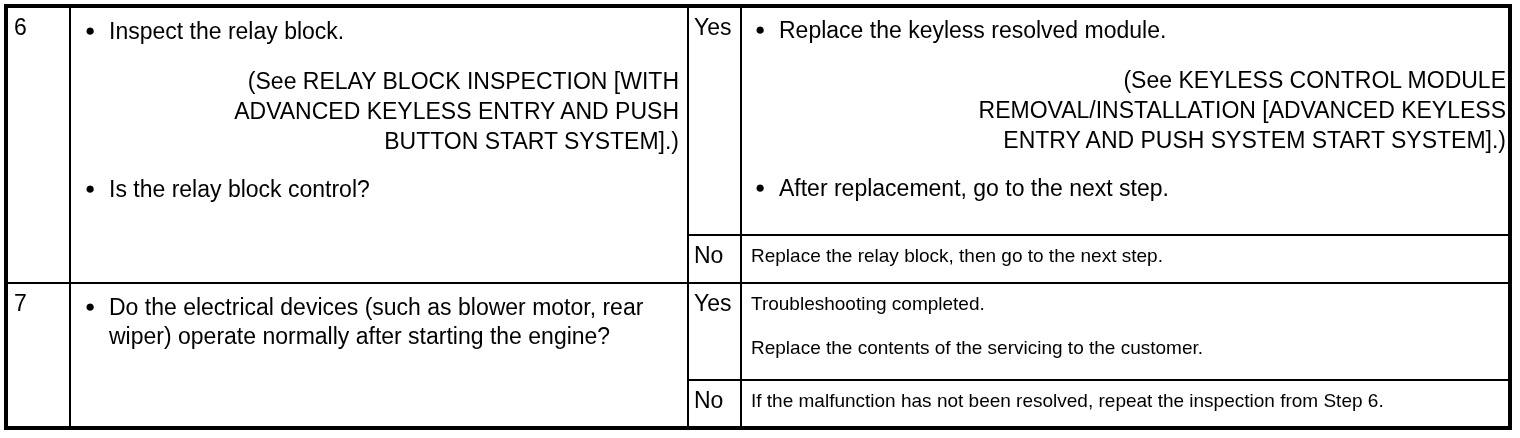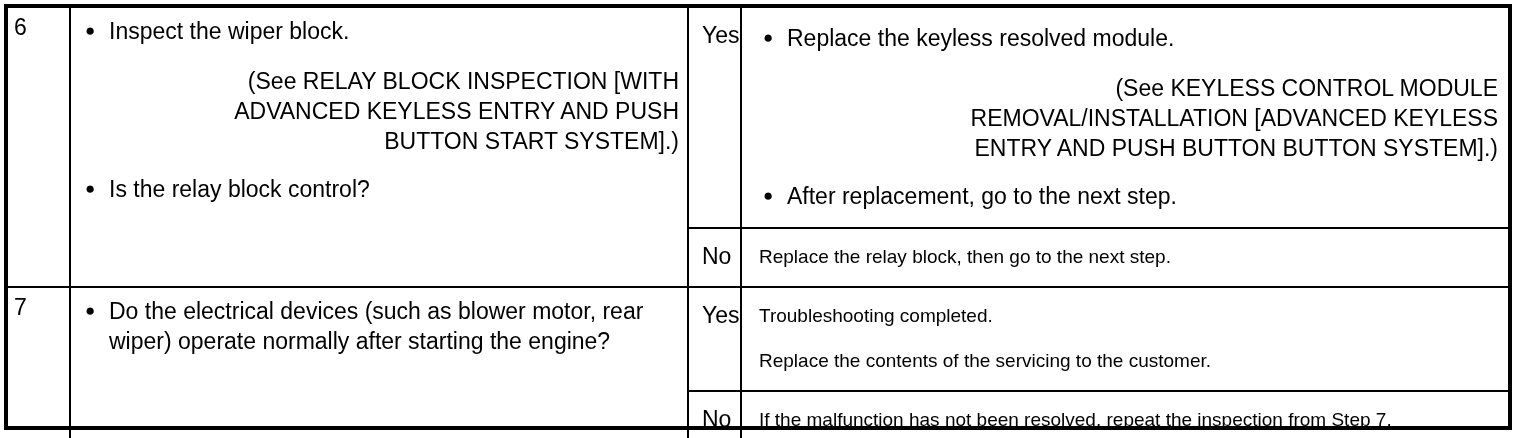--- a/index.html
+++ b/index.html
@@ -91,21 +91,21 @@
   
   table.inner {
     width: 100%;
     height: 100%;
     border-collapse: collapse;
     table-layout: fixed;
   }
   table.inner td {
     border: 0;
     vertical-align: top;
-    padding: 8px;
+    padding: 0;
   }
   table.inner > tbody > tr.splitrow > td {
     border-top: 2px solid #000;
     border-radius: 14px;
   }
   .yncol {
     width: 52px;
     border-right: 2px solid #000 !important;
   }
 
@@ -158,21 +158,21 @@
 
         <tr>
           <td class="col-step">
             <div class="stepnum">6</div>
           </td>
 
           <td class="col-action">
             <div class="cell-pad">
               <div class="bline">
                 <span class="bdot">●</span>
-                <span class="btxt">Inspect the wiper block.</span>
+                <span class="btxt">Inspect the relay block.</span>
               </div>
               <div class="gap-lg"></div>
               <div class="para nowrapfix">(See RELAY BLOCK INSPECTION [WITH
 ADVANCED KEYLESS ENTRY AND PUSH
 BUTTON START SYSTEM].)</div>
               <div class="gap-md"></div>
               <div class="bline">
                 <span class="bdot">●</span>
                 <span class="btxt">Is the relay block control?</span>
               </div>
@@ -192,21 +192,21 @@
                   </td>
                   <td>
                     <div class="rescell">
                       <div class="bline">
                         <span class="bdot">●</span>
                         <span class="btxt">Replace the keyless resolved module.</span>
                       </div>
                       <div class="gap-lg"></div>
                       <div class="para nowrapfix">(See KEYLESS CONTROL MODULE
 REMOVAL/INSTALLATION [ADVANCED KEYLESS
-ENTRY AND PUSH BUTTON BUTTON SYSTEM].)</div>
+ENTRY AND PUSH SYSTEM START SYSTEM].)</div>
                       <div class="gap-md"></div>
                       <div class="bline">
                         <span class="bdot">●</span>
                         <span class="btxt">After replacement, go to the next step.</span>
                       </div>
                     </div>
                   </td>
                 </tr>
                 <tr class="splitrow">
                   <td class="yncol">
@@ -255,21 +255,21 @@
                       <div class="plain">Replace the contents of the servicing to the customer.</div>
                     </div>
                   </td>
                 </tr>
                 <tr class="splitrow">
                   <td class="yncol">
                     <div class="ynlabel">No</div>
                   </td>
                   <td>
                     <div class="rescell">
-                      <div class="plain">If the malfunction has not been resolved, repeat the inspection from Step 7.</div>
+                      <div class="plain">If the malfunction has not been resolved, repeat the inspection from Step 6.</div>
                     </div>
                   </td>
                 </tr>
               </tbody>
             </table>
           </td>
         </tr>
 
       </tbody>
     </table>

